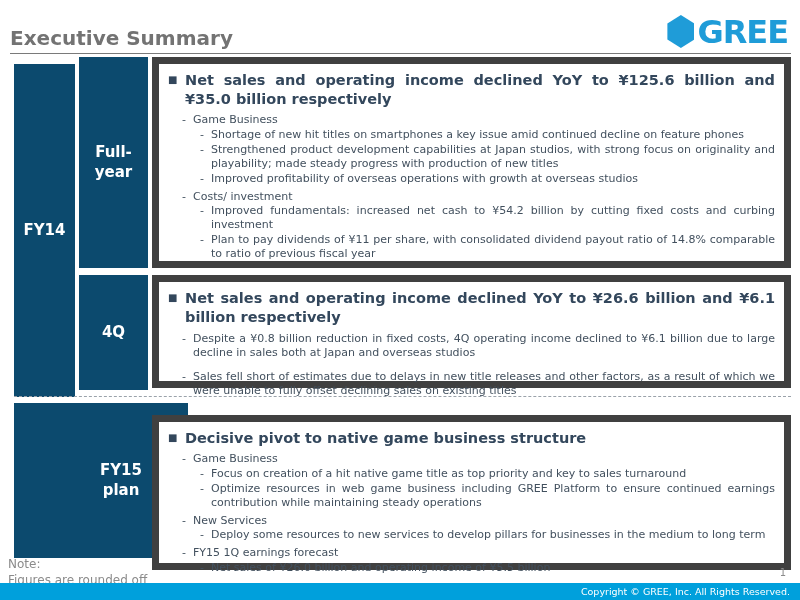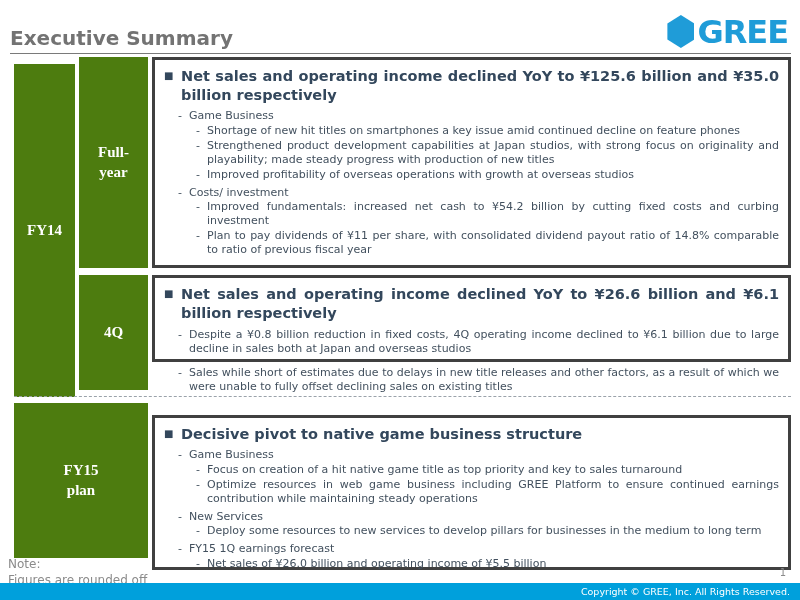--- a/index.html
+++ b/index.html
@@ -20,37 +20,36 @@
   .logo-hex {
     width:27px; height:33px; background:#1f9cd8; margin-right:3px;
     clip-path:polygon(50% 0%,100% 26%,100% 74%,50% 100%,0% 74%,0% 26%);
   }
   .logo-text {
     font-size:32px; font-weight:bold; color:#1f9cd8;
     letter-spacing:-1px; line-height:1;
   }
   
   .cyan-block {
-    position:absolute; background:#4d7c0f; color:#ffffff;
+    position:absolute; background:#0c4a6e; color:#ffffff;
     display:flex; align-items:center; justify-content:center;
     font-weight:bold; font-size:15px; text-align:center; white-space:pre-line;
     line-height:1.3;
-    font-family:Liberation Serif, serif;
   }
   #blk-fy14      { left:14px; top:64px;  width:61px;  height:333px; }
   #blk-fullyear  { left:79px; top:57px;  width:69px;  height:211px; }
   #blk-4q        { left:79px; top:275px; width:69px;  height:115px; }
-  #blk-fy15plan  { left:14px; top:403px; width:134px; height:155px; }
+  #blk-fy15plan  { left:14px; top:403px; width:134px; height:155px;padding-left:40px; }
   
   .box {
     position:absolute; left:152px; width:639px; box-sizing:border-box;
-    border:3px solid #404040; background:#ffffff; padding:7px 9px 4px 9px;
+    border:7px solid #404040; background:#ffffff; padding:7px 9px 4px 9px;
   }
   #box1 { top:57px;  height:211px; }
-  #box2 { top:275px; height:87px; }
+  #box2 { top:275px; height:113px; }
   #box3 { top:415px; height:155px; }
   .box-heading {
     position:relative; padding-left:17px; font-weight:bold; font-size:14.5px;
     line-height:1.32; color:#33475c; text-align:justify;
   }
   .box-heading::before {
     content:"\25A0"; position:absolute; left:0; top:2px; font-size:10px;
   }
   ul.bullets {
     list-style:none; margin:4px 0 0 0; padding:0;
@@ -110,21 +109,21 @@
       <li class="b l1">Costs/ investment</li>
       <li class="b l2">Improved fundamentals: increased net cash to ¥54.2 billion by cutting fixed costs and curbing investment</li>
       <li class="b l2">Plan to pay dividends of ¥11 per share, with consolidated dividend payout ratio of 14.8% comparable to ratio of previous fiscal year</li>
     </ul>
   </div>
 
   <div id="box2" class="box">
     <div class="box-heading">Net sales and operating income declined YoY to ¥26.6 billion and ¥6.1 billion respectively</div>
     <ul class="bullets">
       <li class="b l1">Despite a ¥0.8 billion reduction in fixed costs, 4Q operating income declined to ¥6.1 billion due to large decline in sales both at Japan and overseas studios</li>
-      <li class="b l1">Sales while short of estimates due to delays in new title releases and other factors, as a result of which we were unable to fully offset declining sales on existing titles</li>
+      <li class="b l1">Sales fell short of estimates due to delays in new title releases and other factors, as a result of which we were unable to fully offset declining sales on existing titles</li>
     </ul>
   </div>
 
   <div class="dashed-sep"></div>
 
   <div id="box3" class="box">
     <div class="box-heading">Decisive pivot to native game business structure</div>
     <ul class="bullets">
       <li class="b l1">Game Business</li>
       <li class="b l2">Focus on creation of a hit native game title as top priority and key to sales turnaround</li>

